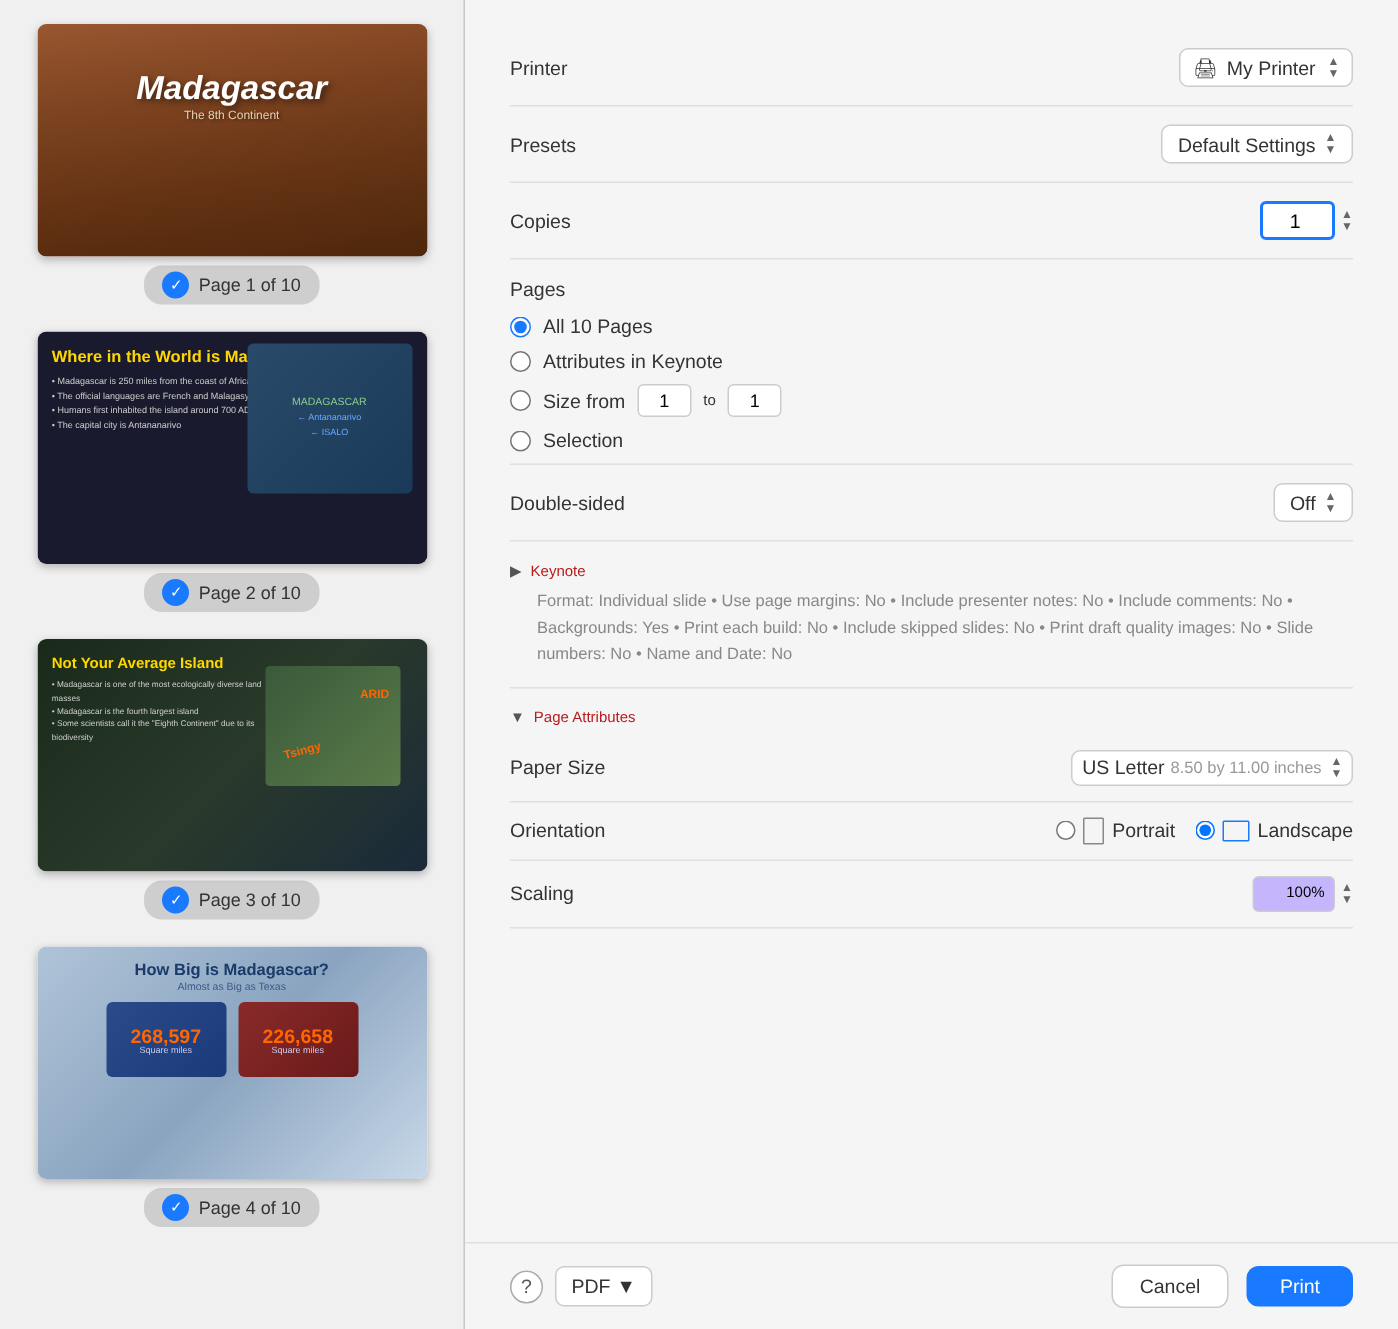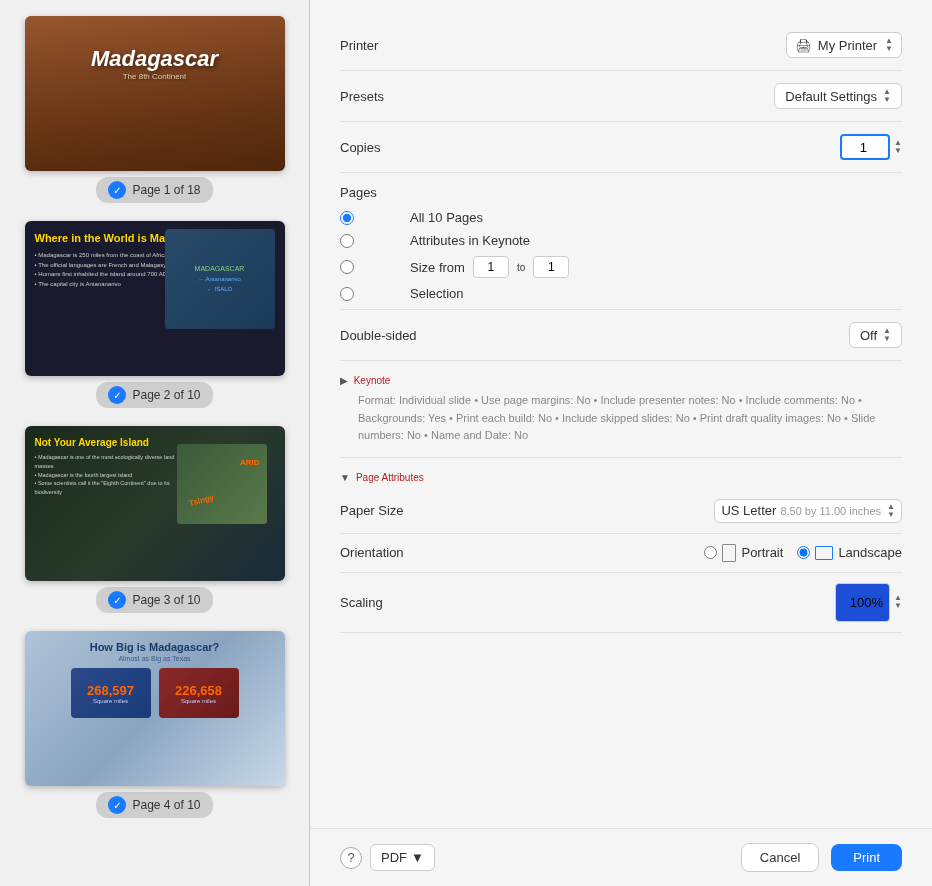--- a/index.html
+++ b/index.html
@@ -363,21 +363,20 @@
     }
     .radio-input {
       width: 14px;
       height: 14px;
       accent-color: #1a7aff;
       cursor: pointer;
     }
     .radio-label {
       font-size: 13px;
       color: #333;
-      margin-left: 48px;
     }
     .range-row {
       display: flex;
       align-items: center;
       gap: 8px;
       margin-bottom: 8px;
     }
     .range-input {
       width: 36px;
       height: 22px;
@@ -519,27 +518,27 @@
     }
 
     
     .scaling-wrap {
       display: flex;
       align-items: center;
       gap: 2px;
     }
     .scaling-input {
       width: 55px;
-      height: 39px;
+      height: 24px;
       border: 1px solid #ccc;
       border-radius: 4px;
       text-align: right;
-      font-size: 13px;
+      font-size: 10px;
       padding: 0 6px;
-      background: #1d4ed8;
+      background: #c4b5fd;
     }
 
     
     .bottom-bar {
       display: flex;
       align-items: center;
       justify-content: space-between;
       padding: 14px 30px;
       border-top: 1px solid #e0e0e0;
       background: #f5f5f5;
@@ -608,21 +607,21 @@
     <div class="slide-thumbnail">
       <div class="slide-thumb-inner slide1-bg">
         <div class="slide1-text">
           <div class="slide1-title">Madagascar</div>
           <div class="slide1-sub">The 8th Continent</div>
         </div>
       </div>
     </div>
     <div class="slide-badge">
       <div class="slide-badge-check">✓</div>
-      <span>Page 1 of 18</span>
+      <span>Page 1 of 10</span>
     </div>
   </div>
 
   <div class="slide-item">
     <div class="slide-thumbnail">
       <div class="slide-thumb-inner slide2-bg">
         <div class="slide2-content">
           <div style="display:flex; gap:8px;">
             <div style="flex:1">
               <div class="slide2-title">Where in the World is Madagascar?</div>

